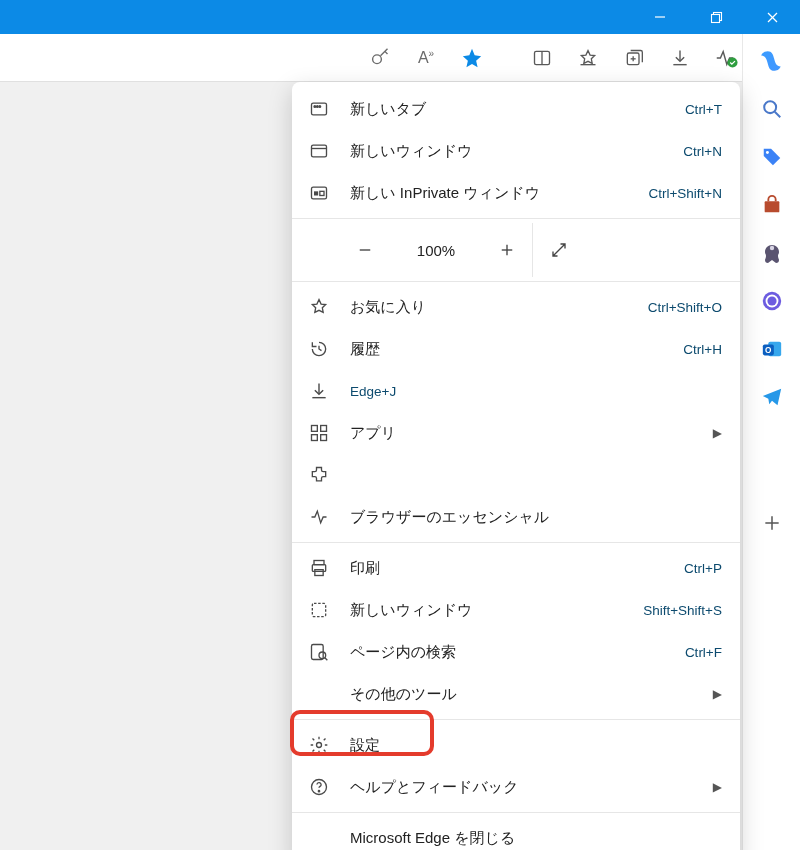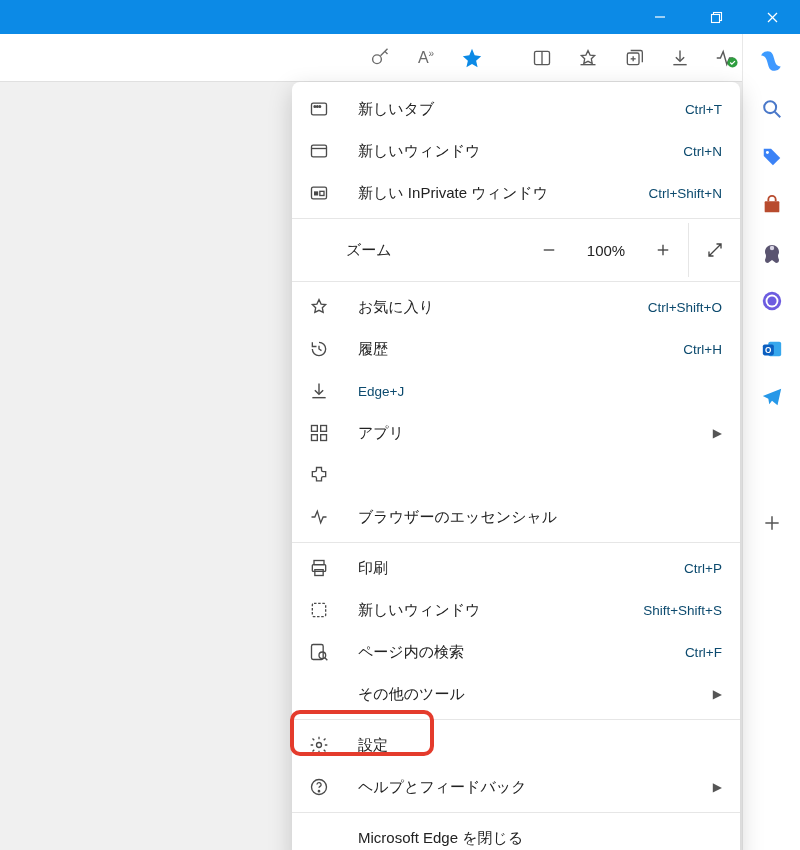--- a/index.html
+++ b/index.html
@@ -68,33 +68,33 @@
     box-shadow: 0 8px 24px rgba(0,0,0,0.18);
     padding: 6px 0;
     font-size: 15px;
     color: #222;
   }
   .menu-item {
     display: flex;
     align-items: center;
     height: 42px;
     padding: 0 18px 0 16px;
-    gap: 28px;
+    gap: 20px;
   }
   .menu-item .mi-icon { width: 22px; height: 22px; display:flex;align-items:center;justify-content:center; color:#4a4a4a; flex-shrink:0; }
   .menu-item .mi-label { flex: 1; }
   .menu-item .mi-short { color: #0c4a6e; font-size: 13.5px; }
   .menu-item .mi-arrow { color:#555; font-size:12px; }
   .menu-sep { height:1px; background:#e6e6e6; margin: 4px 0; }
   
   .zoom-row {
     display:flex; align-items:center; height:54px; padding:0 0 0 54px;
   }
   .zoom-row .zlabel { flex:1; font-size:15px; }
-  .zoom-ctrl { display:flex; align-items:center; gap:14px; padding-right:6px; }
+  .zoom-ctrl { display:flex; align-items:center; gap:28px; padding-right:6px; }
   .zoom-ctrl .zbtn { width:38px; height:38px; display:flex;align-items:center;justify-content:center; color:#444; }
   .zoom-ctrl .zval { min-width:48px; text-align:center; font-size:15px; }
   .zoom-full { width:52px; height:54px; border-left:1px solid #e6e6e6; display:flex;align-items:center;justify-content:center; color:#444; }
 
   .highlight-box {
     position:absolute;
     border: 4px solid #e43b2c;
     border-radius: 10px;
     pointer-events: none;
   }
@@ -293,21 +293,20 @@
           <rect x="13" y="10" width="5" height="5" fill="none"></rect>
         </svg>
       </span>
     <span class="mi-label">新しい InPrivate ウィンドウ</span>
     <span class="mi-short">Ctrl+Shift+N</span>
   </div>
 
   <div class="menu-sep"></div>
 
   <div class="zoom-row">
-    <span class="zlabel">ズーム</span>
     <div class="zoom-ctrl">
       <div class="zbtn">
           <svg width="18" height="18" viewBox="0 0 24 24" stroke="#444" stroke-width="1.8">
             <line x1="5" y1="12" x2="19" y2="12"></line>
           </svg>
         </div>
       <div class="zval">100%</div>
       <div class="zbtn">
           <svg width="18" height="18" viewBox="0 0 24 24" stroke="#444" stroke-width="1.8">
             <line x1="12" y1="5" x2="12" y2="19"></line>

